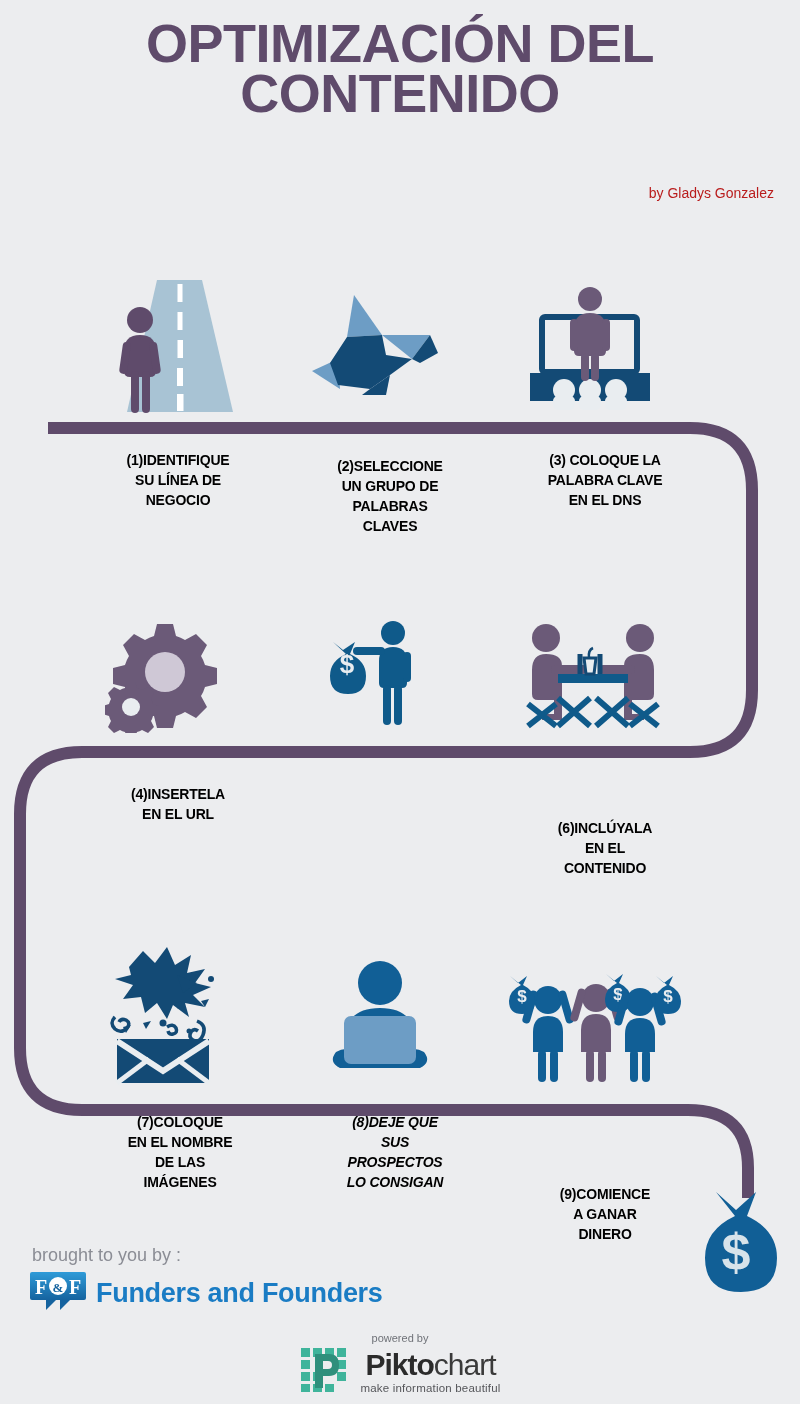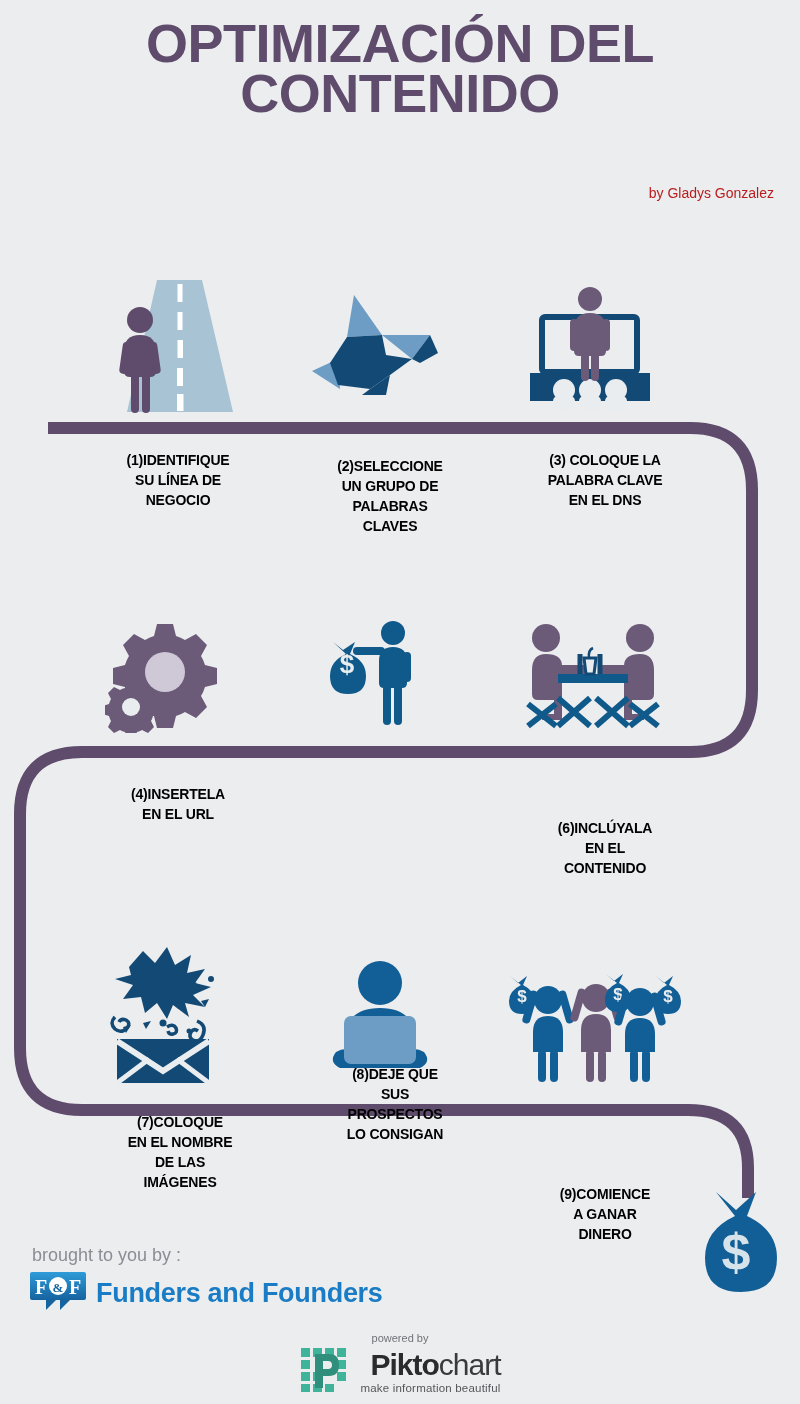--- a/index.html
+++ b/index.html
@@ -55,21 +55,21 @@
     font-family:"Liberation Sans", sans-serif;
   }
   .ff-row{position:absolute;left:30px;top:1272px;display:flex;align-items:center;gap:10px;}
   .ff-name{
     color:#1a7cc4;font-size:27px;font-weight:bold;letter-spacing:-0.3px;
     font-family:"Liberation Sans", sans-serif;
   }
   .pikto-wrap{position:absolute;left:0;top:1332px;width:800px;text-align:center;}
   .powered{color:#6f7278;font-size:11px;font-family:"Liberation Sans", sans-serif;margin-bottom:2px;}
   .pikto-row{display:inline-flex;align-items:center;gap:9px;}
-  .pikto-text{text-align:right;line-height:1;}
+  .pikto-text{text-align:center;line-height:1;}
   .pikto-word{font-size:30px;font-weight:bold;color:#2b2b2b;letter-spacing:-1px;font-family:"Liberation Sans", sans-serif;}
   .pikto-word .thin{font-weight:normal;color:#3a3a3a;}
   .pikto-tag{font-size:11.5px;color:#55565a;margin-top:3px;letter-spacing:.2px;font-family:"Liberation Sans", sans-serif;}
 </style>
 </head>
 <body>
 
 <div id="stage">
 
   <div class="title-block">
@@ -290,21 +290,21 @@
   <div class="step-label" style="left:78px;top:784px;width:200px;">(4)INSERTELA
 EN EL URL</div>
   <div class="step-label" style="left:500px;top:784px;width:210px;margin-top:34px;">(6)INCLÚYALA
 EN  EL
 CONTENIDO</div>
 
   <div class="step-label" style="left:70px;top:1112px;width:220px;">(7)COLOQUE
 EN EL NOMBRE
 DE LAS
 IMÁGENES</div>
-  <div class="step-label" style="left:290px;top:1064px;width:210px;">(8)DEJE QUE
+  <div class="step-label" style="left:290px;top:1112px;width:210px;font-style:italic;">(8)DEJE QUE
 SUS
 PROSPECTOS
 LO CONSIGAN</div>
   <div class="step-label" style="left:500px;top:1148px;width:210px;margin-top:36px;">(9)COMIENCE
 A GANAR
 DINERO</div>
 
   <div class="brought">brought to you by :</div>
   <div class="ff-row">
     <span>

